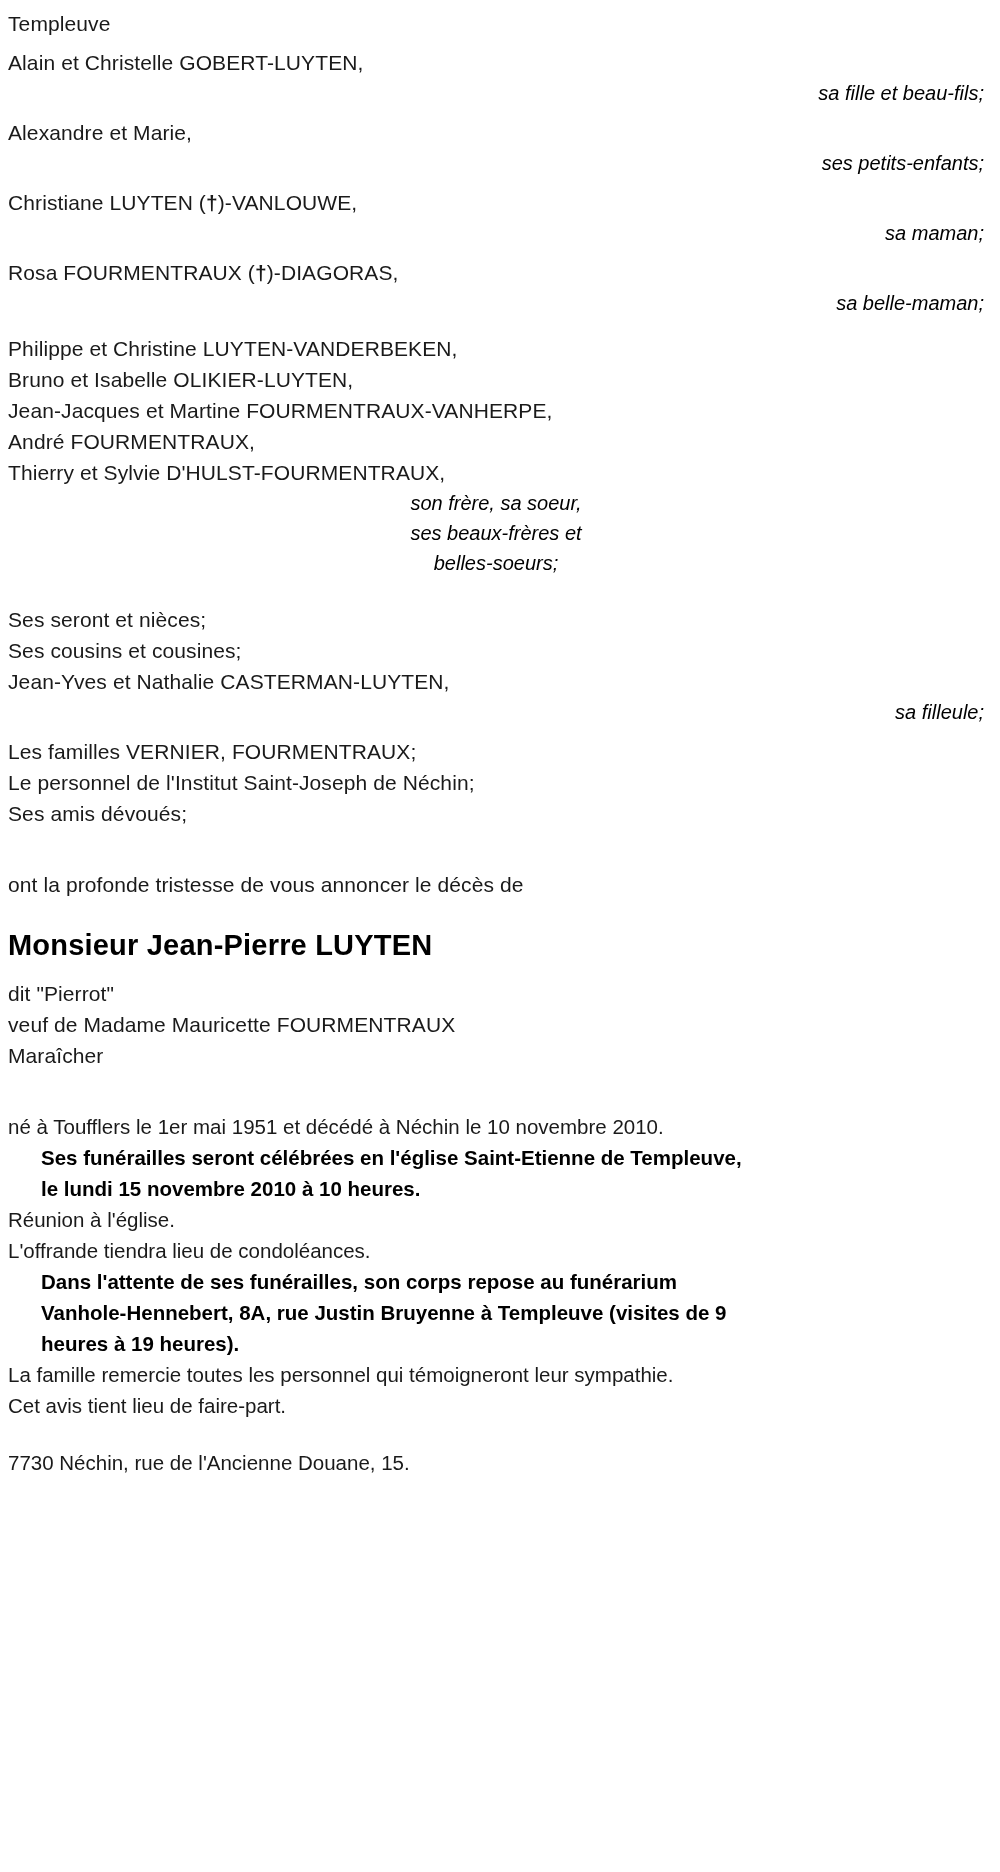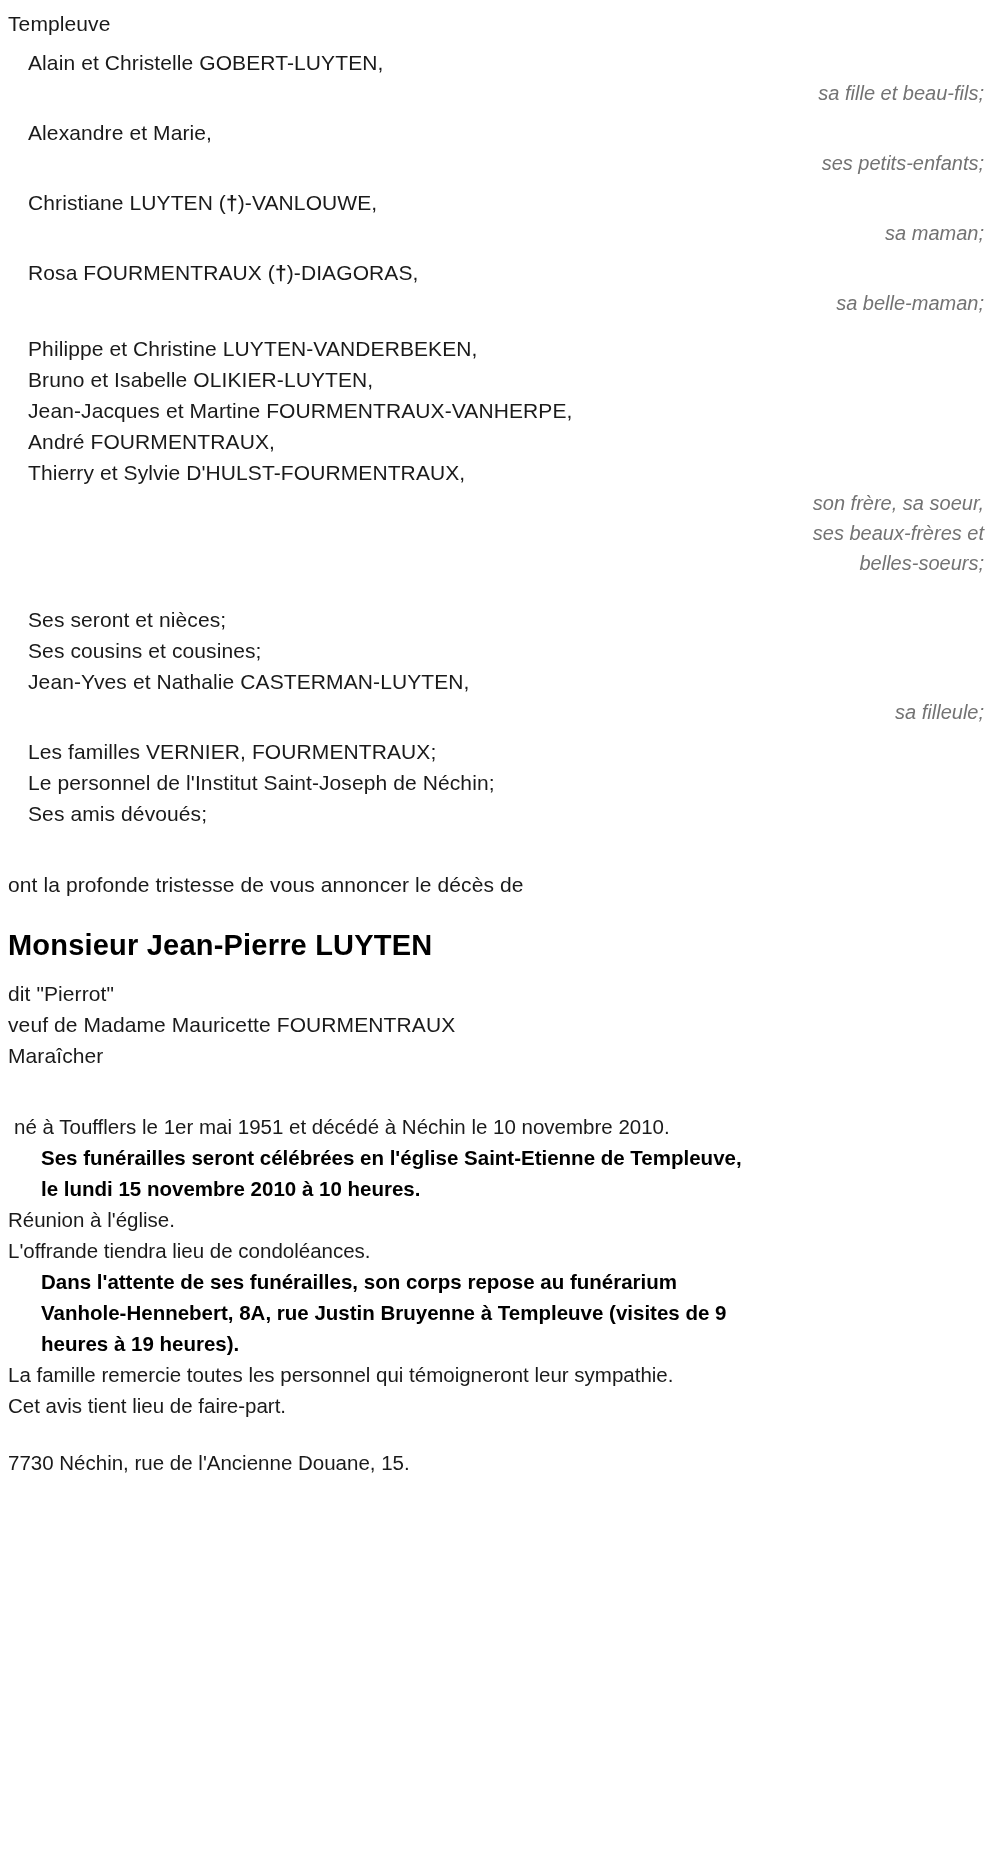--- a/index.html
+++ b/index.html
@@ -30,32 +30,32 @@
     line-height: 31px;
     letter-spacing: 0.1px;
     white-space: nowrap;
     color: #1a1a1a;
   }
 
   
   .names-block .line { line-height: 31px; }
 
   
-  .group { position: relative; margin-left: 20px; }
+  .group { position: relative; }
 
   .rel-label {
     text-align: right;
     font-style: italic;
     font-size: 20px;
     line-height: 31px;
-    color: #737373;
+    color: #000000;
     padding-right: 2px;
     white-space: nowrap;
   }
-  .rel-label.multi { line-height: 30px; }
+  .rel-label.multi { line-height: 30px; text-align: center; }
 
   .spacer-sm { height: 8px; }
   .spacer-md { height: 14px; }
   .spacer-lg { height: 26px; }
   .spacer-xl { height: 40px; }
 
   .dagger { font-weight: 700; }
 
   
   .deceased-name {
@@ -73,21 +73,21 @@
     line-height: 31px;
     color: #1a1a1a;
     max-width: 730px;
   }
   .para.bold {
     font-weight: 700;
     color: #000000;
     max-width: 720px;
     margin-left: 33px;
   }
-  .para.nowrap { white-space: nowrap; max-width: none; margin-left: 6px; }
+  .para.nowrap { white-space: nowrap; max-width: none; }
 </style>
 </head>
 <body>
 
 <div id="notice">
 
   <div class="line">Templeuve</div>
   <div class="spacer-sm"></div>
 
   <div class="group names-block">

